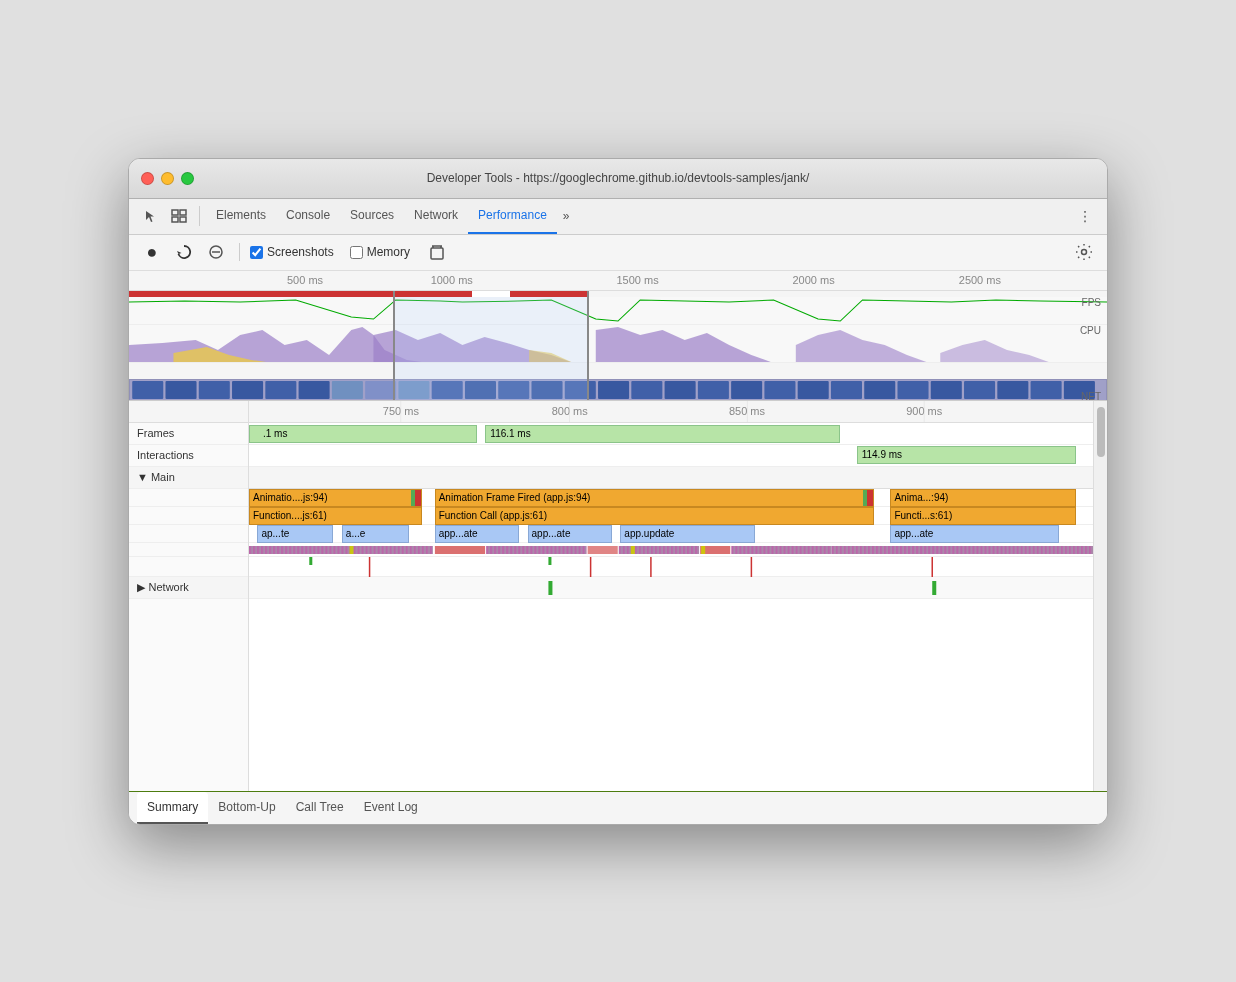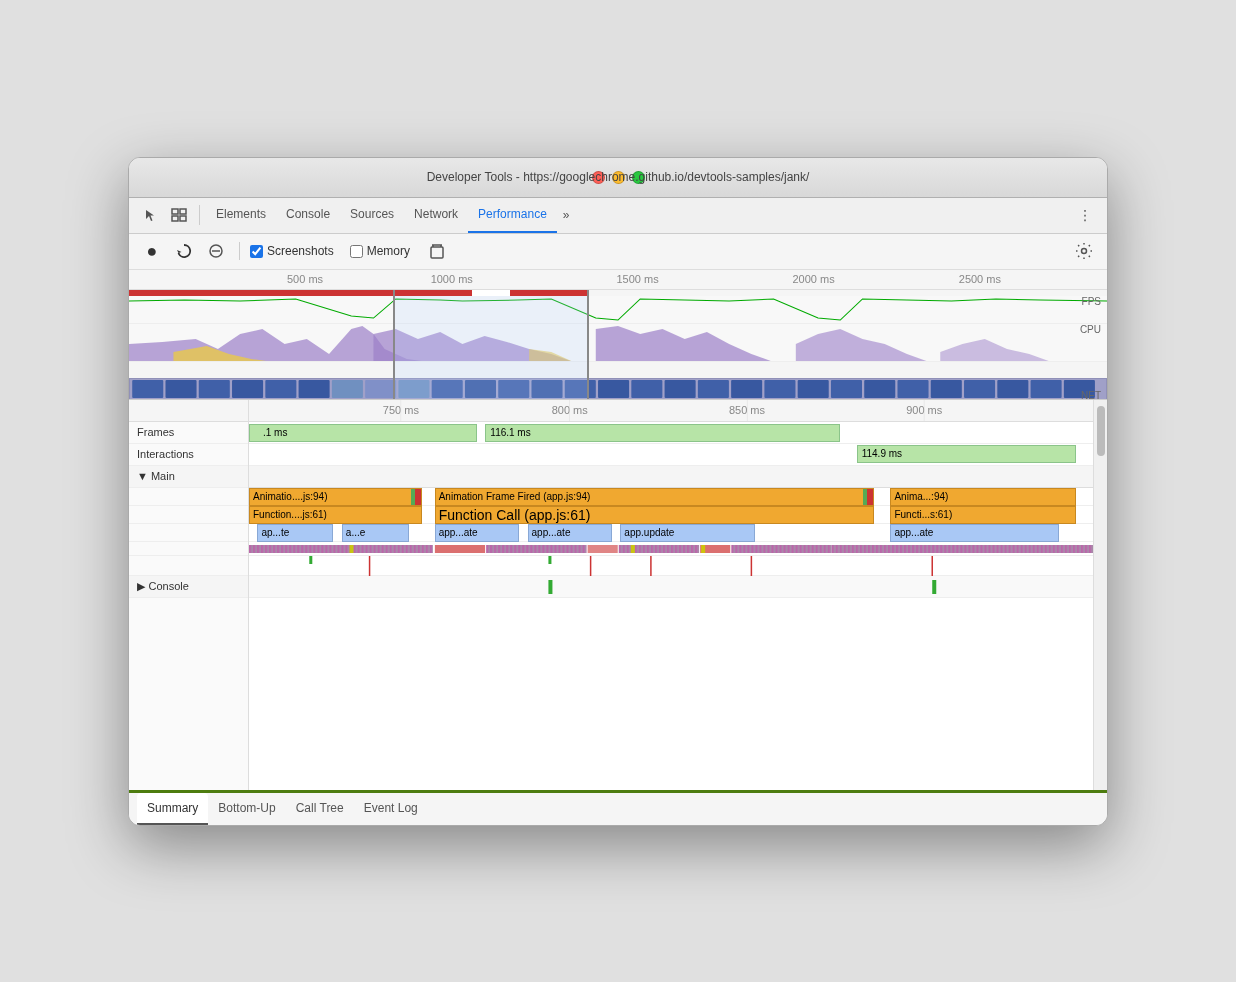--- a/index.html
+++ b/index.html
@@ -21,21 +21,20 @@
     }
     
     .title-bar {
       background: linear-gradient(to bottom, #e8e8e8, #d8d8d8);
       height: 40px;
       display: flex;
       align-items: center;
       padding: 0 12px;
       border-bottom: 1px solid #b0b0b0;
       position: relative;
-      justify-content: center;
     }
     .traffic-lights {
       display: flex;
       gap: 7px;
       align-items: center;
     }
     .tl-btn {
       width: 13px;
       height: 13px;
       border-radius: 50%;
@@ -177,21 +176,21 @@
     .track-label {
       position: absolute;
       right: 6px;
       font-size: 10px;
       color: #666;
       z-index: 2;
     }
     
     .bottom-tabs {
       background: #f5f5f5;
-      border-top: 3px solid #4d7c0f;
+      border-top: 1px solid #4d7c0f;
       height: 32px;
       display: flex;
       align-items: center;
       padding: 16px 8px;
       gap: 0;
     }
     .bottom-tab {
       padding: 0 10px;
       height: 32px;
       display: flex;
@@ -437,21 +436,21 @@
 
       <div class="label-cell" style="height:18px;"></div>
       <div class="label-cell" style="height:18px;"></div>
       <div class="label-cell" style="height:18px;"></div>
 
       <div class="label-cell" style="height:14px;"></div>
 
       <div class="label-cell" style="height:20px;"></div>
 
       <div class="label-cell section-header" style="height:22px; cursor:pointer;">
-        <span>▶ Console</span>
+        <span>▶ Network</span>
       </div>
     </div>
 
     <div class="flame-chart-tracks" style="position:relative; overflow:hidden;">
 
       <div style="height:22px; background:#f5f5f5; border-bottom:1px solid #ddd; position:relative; display:flex; align-items:center;">
         <span style="position:absolute; left:18%; font-size:11px; color:#888; transform:translateX(-50%);">750 ms</span>
         <span style="position:absolute; left:38%; font-size:11px; color:#888; transform:translateX(-50%);">800 ms</span>
         <span style="position:absolute; left:59%; font-size:11px; color:#888; transform:translateX(-50%);">850 ms</span>
         <span style="position:absolute; left:80%; font-size:11px; color:#888; transform:translateX(-50%);">900 ms</span>
@@ -499,21 +498,21 @@
 
         <div style="position:absolute; left:76%; width:22%; height:18px; background:#f0a830; border:1px solid #c88820; font-size:10px; display:flex; align-items:center; padding:0 3px; overflow:hidden; cursor:pointer; white-space:nowrap;">
           <span>Anima...:94)</span>
         </div>
       </div>
 
       <div style="height:18px; border-bottom:1px solid #eee; position:relative;">
         <div style="position:absolute; left:0%; width:20.5%; height:18px; background:#f0a830; border:1px solid #c88820; font-size:10px; display:flex; align-items:center; padding:0 3px; overflow:hidden; cursor:pointer;">
           <span>Function....js:61)</span>
         </div>
-        <div style="position:absolute; left:22%; width:52%; height:18px; background:#f0a830; border:1px solid #c88820; font-size:14px; display:flex; align-items:center; padding:0 3px; overflow:hidden; cursor:pointer;">
+        <div style="position:absolute; left:22%; width:52%; height:18px; background:#f0a830; border:1px solid #c88820; font-size:10px; display:flex; align-items:center; padding:0 3px; overflow:hidden; cursor:pointer;">
           <span>Function Call (app.js:61)</span>
         </div>
         <div style="position:absolute; left:76%; width:22%; height:18px; background:#f0a830; border:1px solid #c88820; font-size:10px; display:flex; align-items:center; padding:0 3px; overflow:hidden; cursor:pointer;">
           <span>Functi...s:61)</span>
         </div>
       </div>
 
       <div style="height:18px; border-bottom:1px solid #eee; position:relative;">
         <div style="position:absolute; left:1%; width:9%; height:18px; background:#a9c8f5; border:1px solid #89a8d5; font-size:10px; display:flex; align-items:center; padding:0 3px; overflow:hidden; cursor:pointer;">
           <span>ap...te</span>

